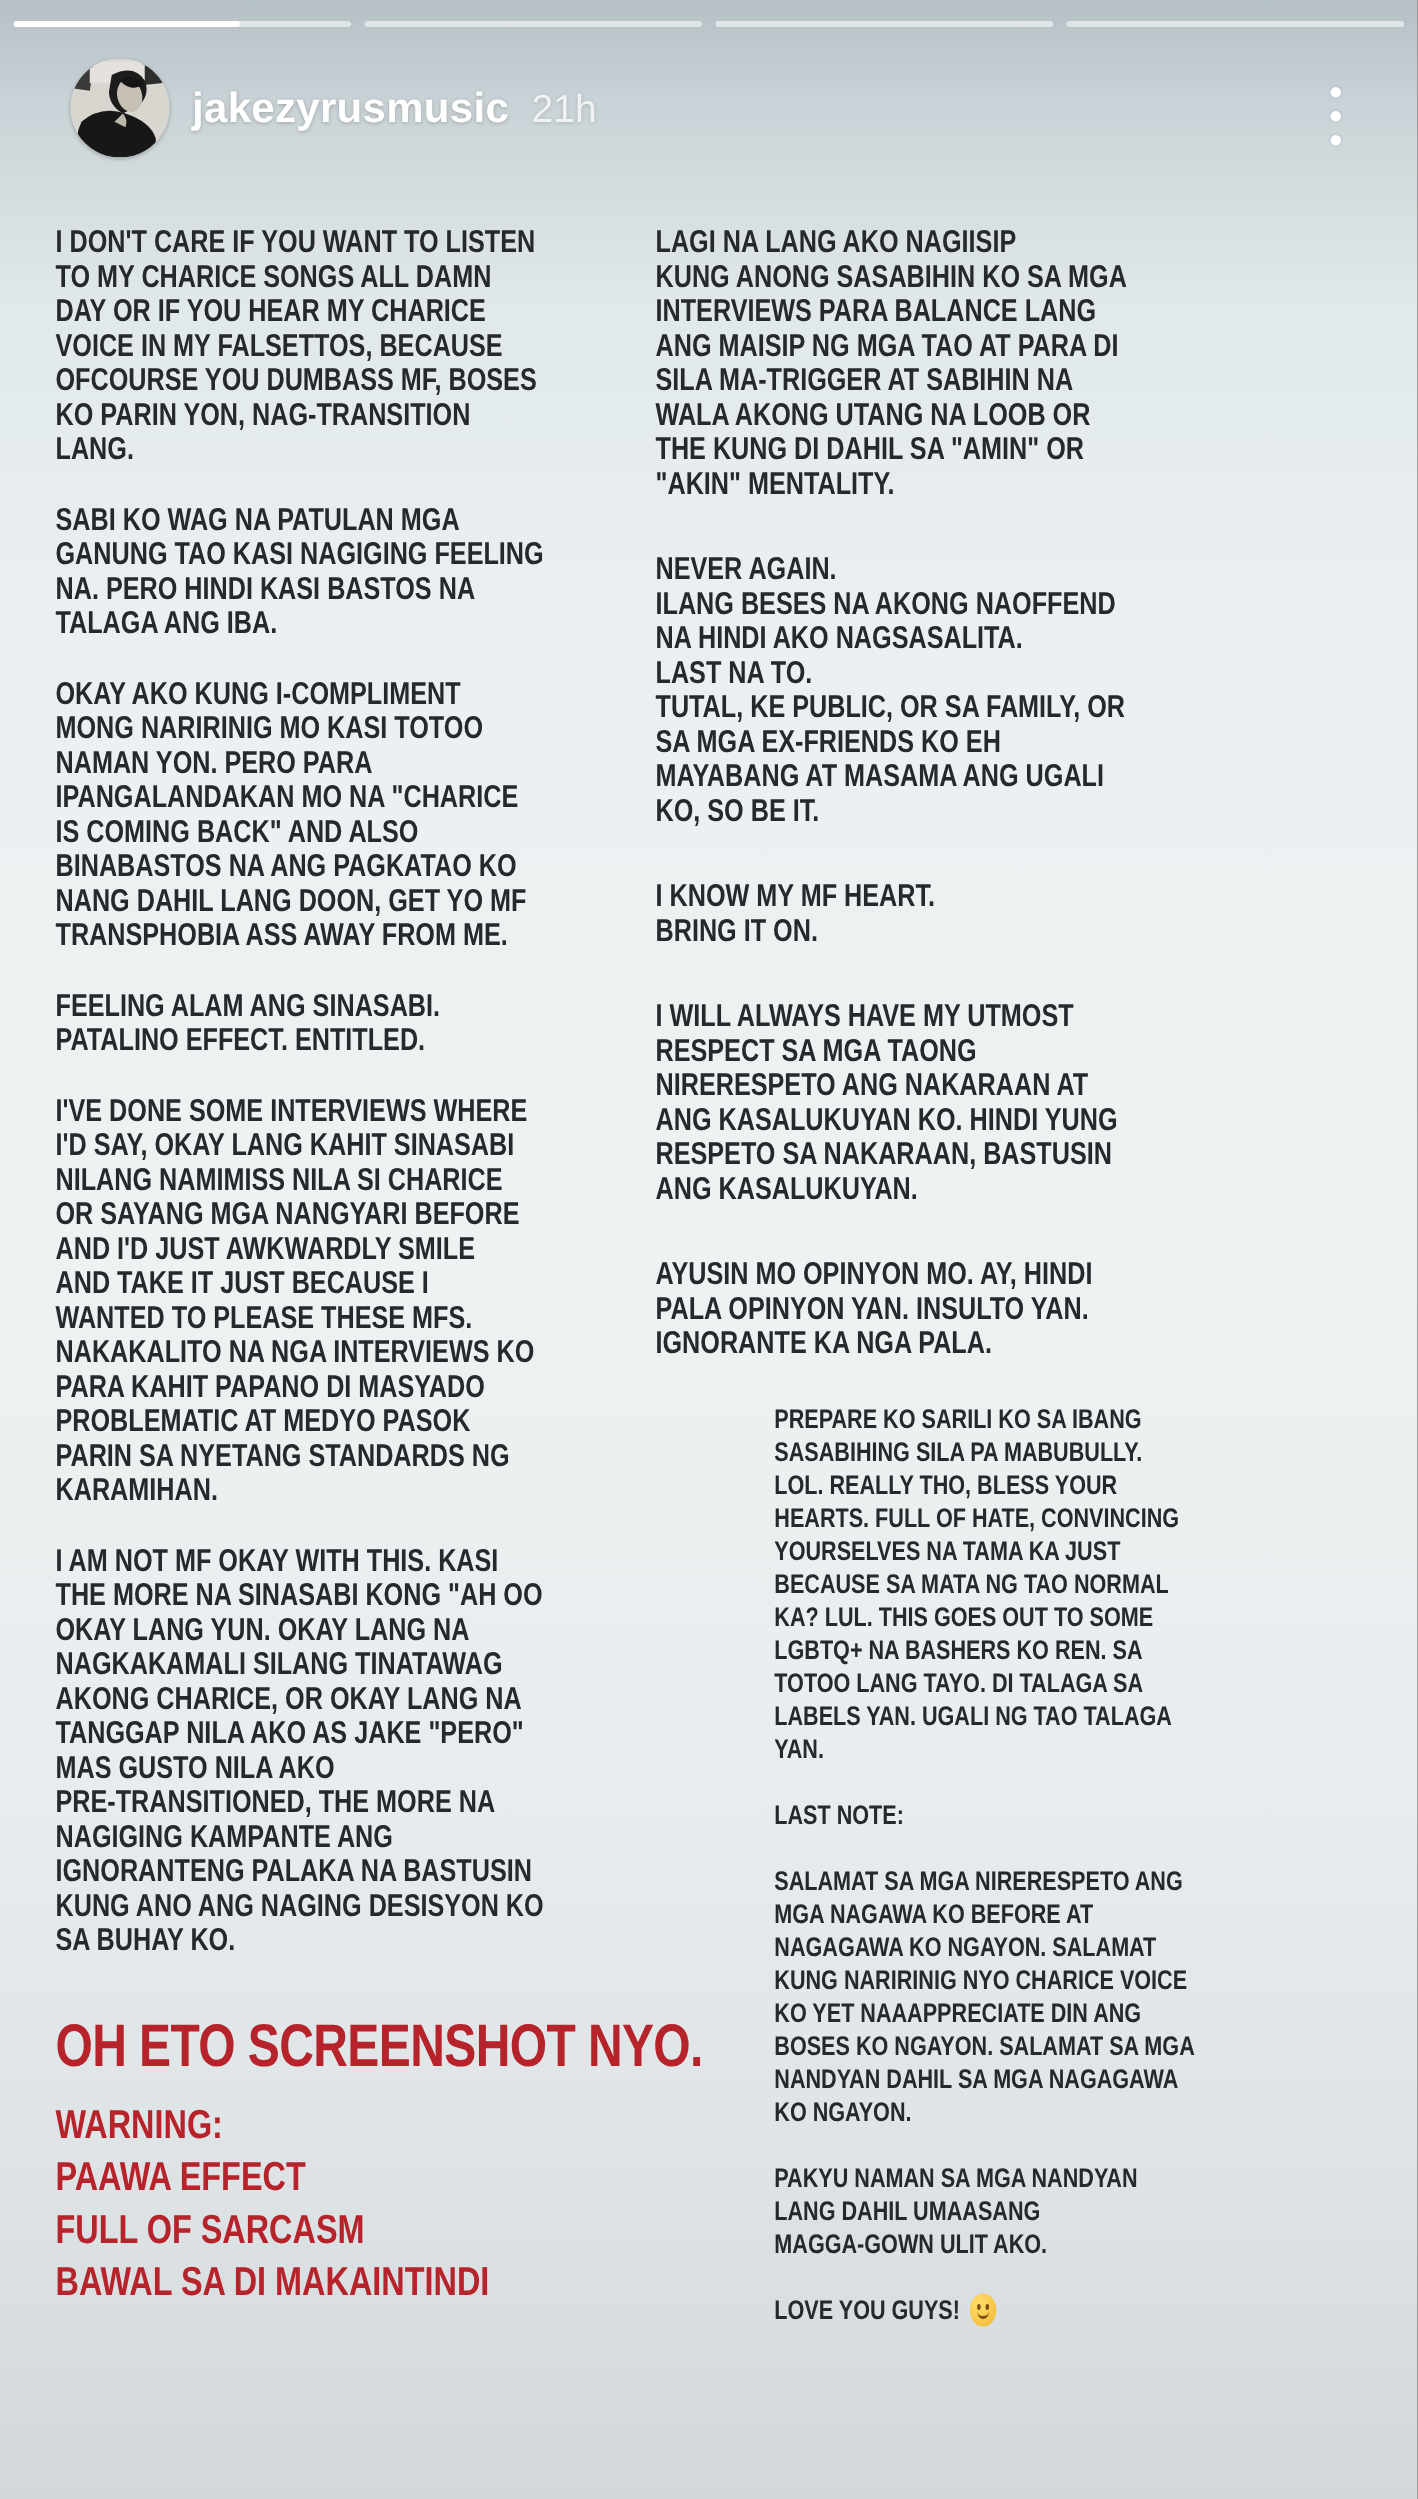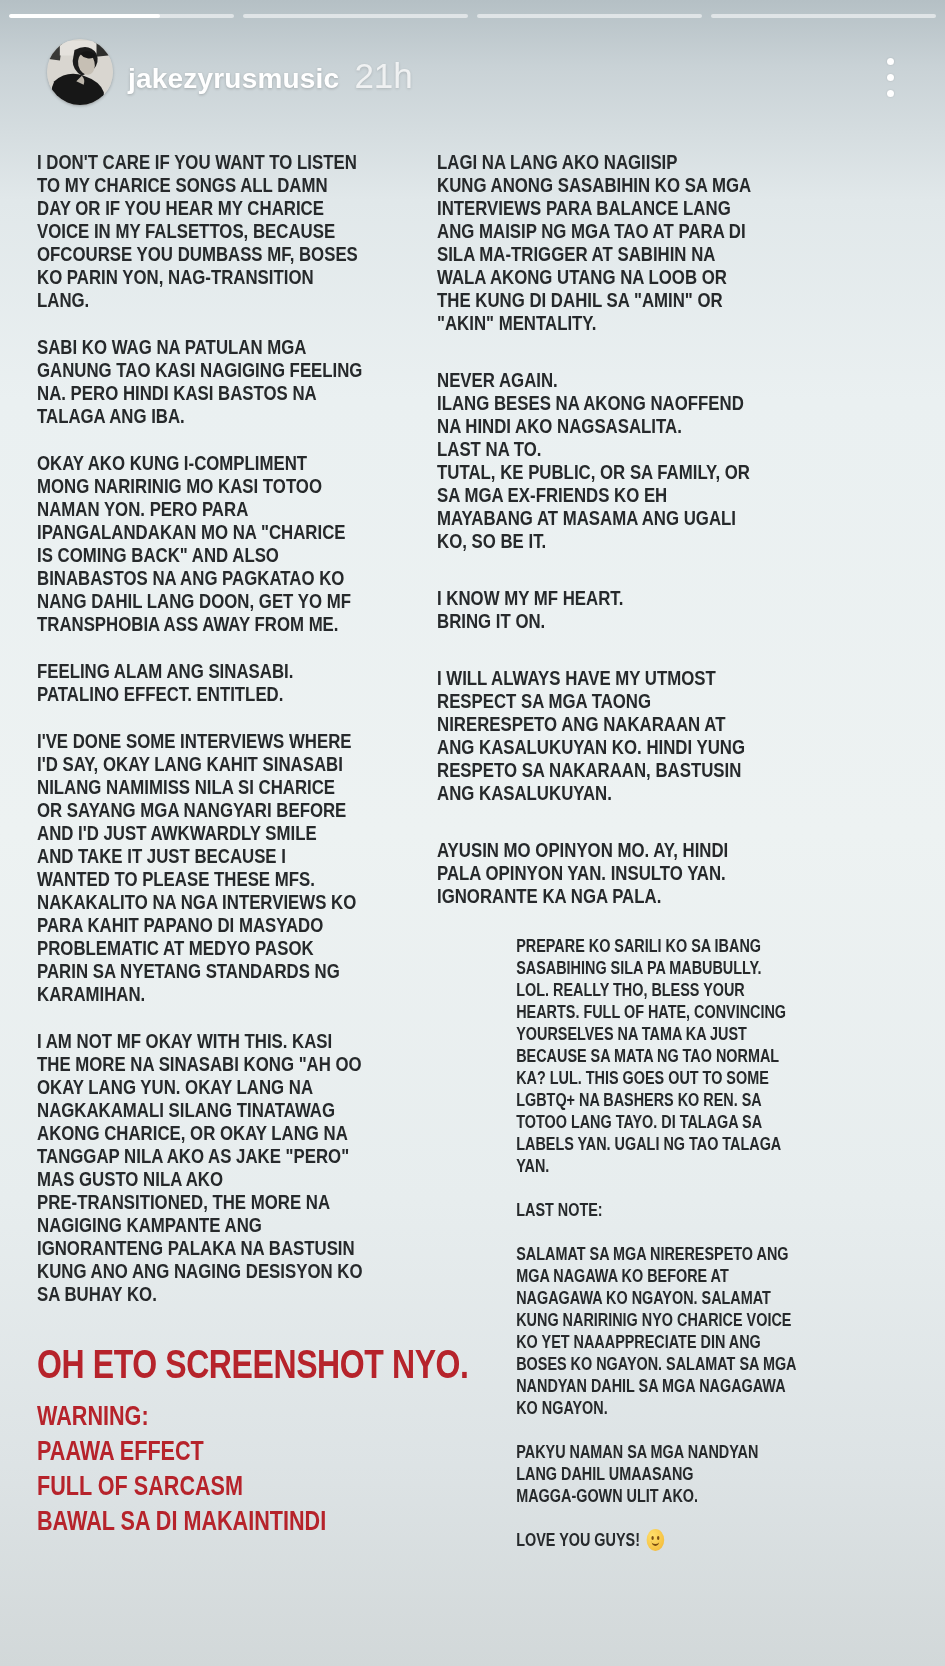--- a/index.html
+++ b/index.html
@@ -36,21 +36,21 @@
   .header-id {
     position: absolute; left: 128px; top: 56px;
     display: flex; align-items: baseline; gap: 15px;
   }
   .username {
     font-size: 28px; font-weight: bold; color: #ffffff;
     text-shadow: 0 1px 3px rgba(0,0,0,0.22);
     letter-spacing: 0.2px;
   }
   .timestamp {
-    font-size: 35px; font-weight: normal; color: rgba(255,255,255,0.78);
+    font-size: 26px; font-weight: normal; color: rgba(255,255,255,0.78);
     text-shadow: 0 1px 3px rgba(0,0,0,0.15);
   }
   .kebab {
     position: absolute; left: 876px; top: 52px;
     width: 28px; height: 50px;
     display: flex; flex-direction: column; align-items: center;
     justify-content: center; gap: 9px; cursor: pointer;
   }
   .kebab i {
     width: 7px; height: 7px; border-radius: 50%;

